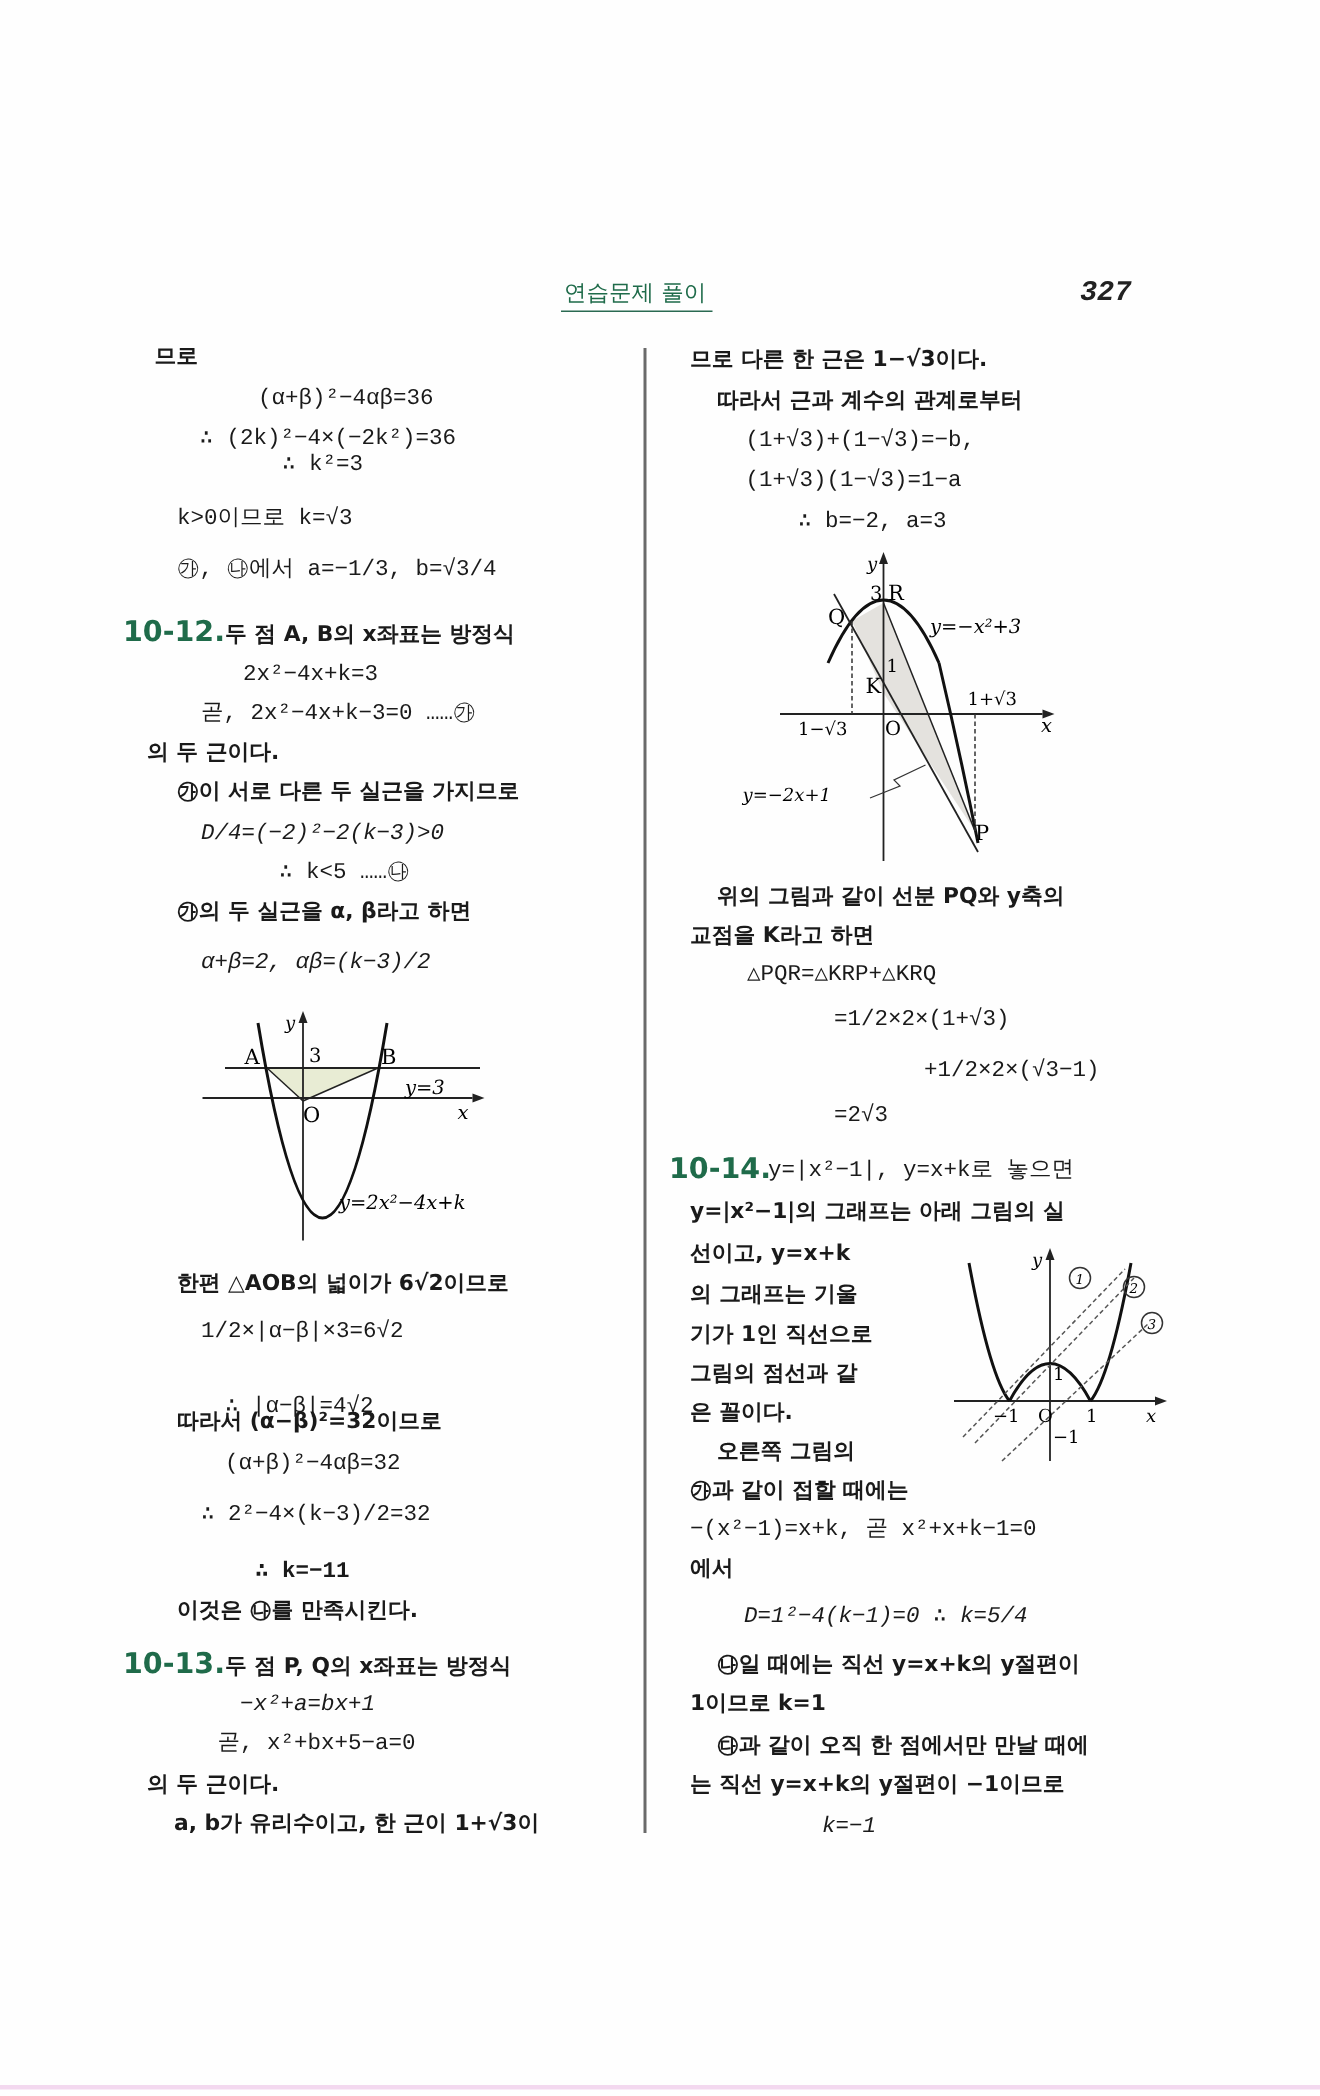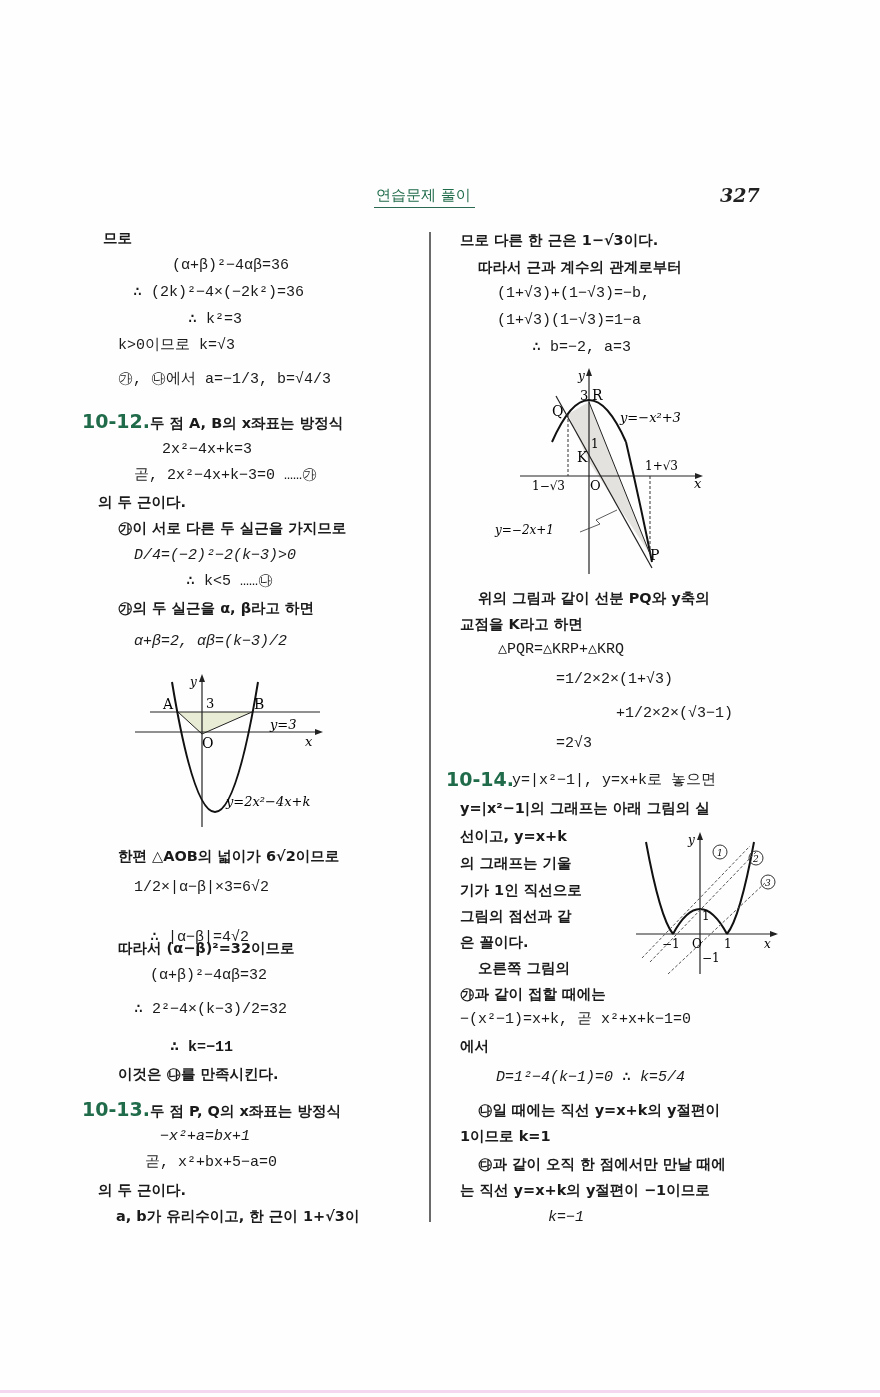--- a/index.html
+++ b/index.html
@@ -5,43 +5,43 @@
   html, body { margin:0; padding:0; }
   body {
     width:880px; height:1397px; background:#fefefe; position:relative; overflow:hidden;
     font-family:"DejaVu Serif", serif; color:#1a1a1a;
   }
   .abs { position:absolute; white-space:nowrap; }
   .hdr-title {
     left:374px; top:186px; font-family:"DejaVu Sans", sans-serif; font-size:15px; color:#1f6b4a;
     border-bottom:1.5px solid #2a6a52; padding:0 4px 2px 2px;text-align:right;
   }
-  .page-num { left:720px; top:184px; font-size:19px; font-weight:bold; font-style:italic; color:#222; }
+  .page-num { left:720px; top:184px; font-size:19px; font-weight:bold; font-style:italic; color:#222;font-family:Liberation Mono, monospace; }
   .divider { left:429px; top:232px; width:2px; height:990px; background:#6a6a6a; }
   .ln { font-size:15px; line-height:20px;font-family:Liberation Mono, monospace; }
   .kr { font-family:"DejaVu Sans", sans-serif; font-weight:bold; font-size:14.5px; }
   .prob { font-family:"DejaVu Sans", sans-serif; font-weight:bold; font-size:19px; color:#1f6b4a; }
   .i { font-style:italic; }
   .b { font-weight:bold; }
   .bottom-bar { left:0; top:1390px; width:880px; height:3px; background:#f3d8ef; }
   svg text { font-family:"DejaVu Serif", serif; }
 </style>
 </head>
 <body>
 
 <div class="abs hdr-title">연습문제 풀이</div>
 <div class="abs page-num">327</div>
 <div class="abs divider"></div>
 
 <div class="abs ln kr" style="left:103px;top:228px">므로</div>
 <div class="abs ln" style="left:172px;top:256px">(α+β)²−4αβ=36</div>
 <div class="abs ln" style="left:133px;top:283px">∴ (2k)²−4×(−2k²)=36</div>
-<div class="abs ln" style="left:188px;top:310px">∴ k²=3</div>
+<div class="abs ln" style="left:188px;top:300px">∴ k²=3</div>
 <div class="abs ln" style="left:118px;top:336px">k&gt;0이므로   k=√3</div>
-<div class="abs ln" style="left:118px;top:370px">㉮, ㉯에서   a=−1/3, b=√4/3</div>
+<div class="abs ln" style="left:118px;top:370px">㉮, ㉯에서   a=−1/3, b=√3/4</div>
 
 <div class="abs prob" style="left:82px;top:410px">10-12.</div>
 <div class="abs ln kr" style="left:150px;top:413px">두 점 A, B의 x좌표는 방정식</div>
 <div class="abs ln" style="left:162px;top:440px">2x²−4x+k=3</div>
 <div class="abs ln" style="left:134px;top:466px">곧, 2x²−4x+k−3=0   ……㉮</div>
 <div class="abs ln kr" style="left:98px;top:492px">의 두 근이다.</div>
 <div class="abs ln kr" style="left:118px;top:518px">㉮이 서로 다른 두 실근을 가지므로</div>
 <div class="abs ln i" style="left:134px;top:546px">D/4=(−2)²−2(k−3)&gt;0</div>
 <div class="abs ln" style="left:186px;top:572px">∴ k&lt;5   ……㉯</div>
 <div class="abs ln kr" style="left:118px;top:598px">㉮의 두 실근을 α, β라고 하면</div>

